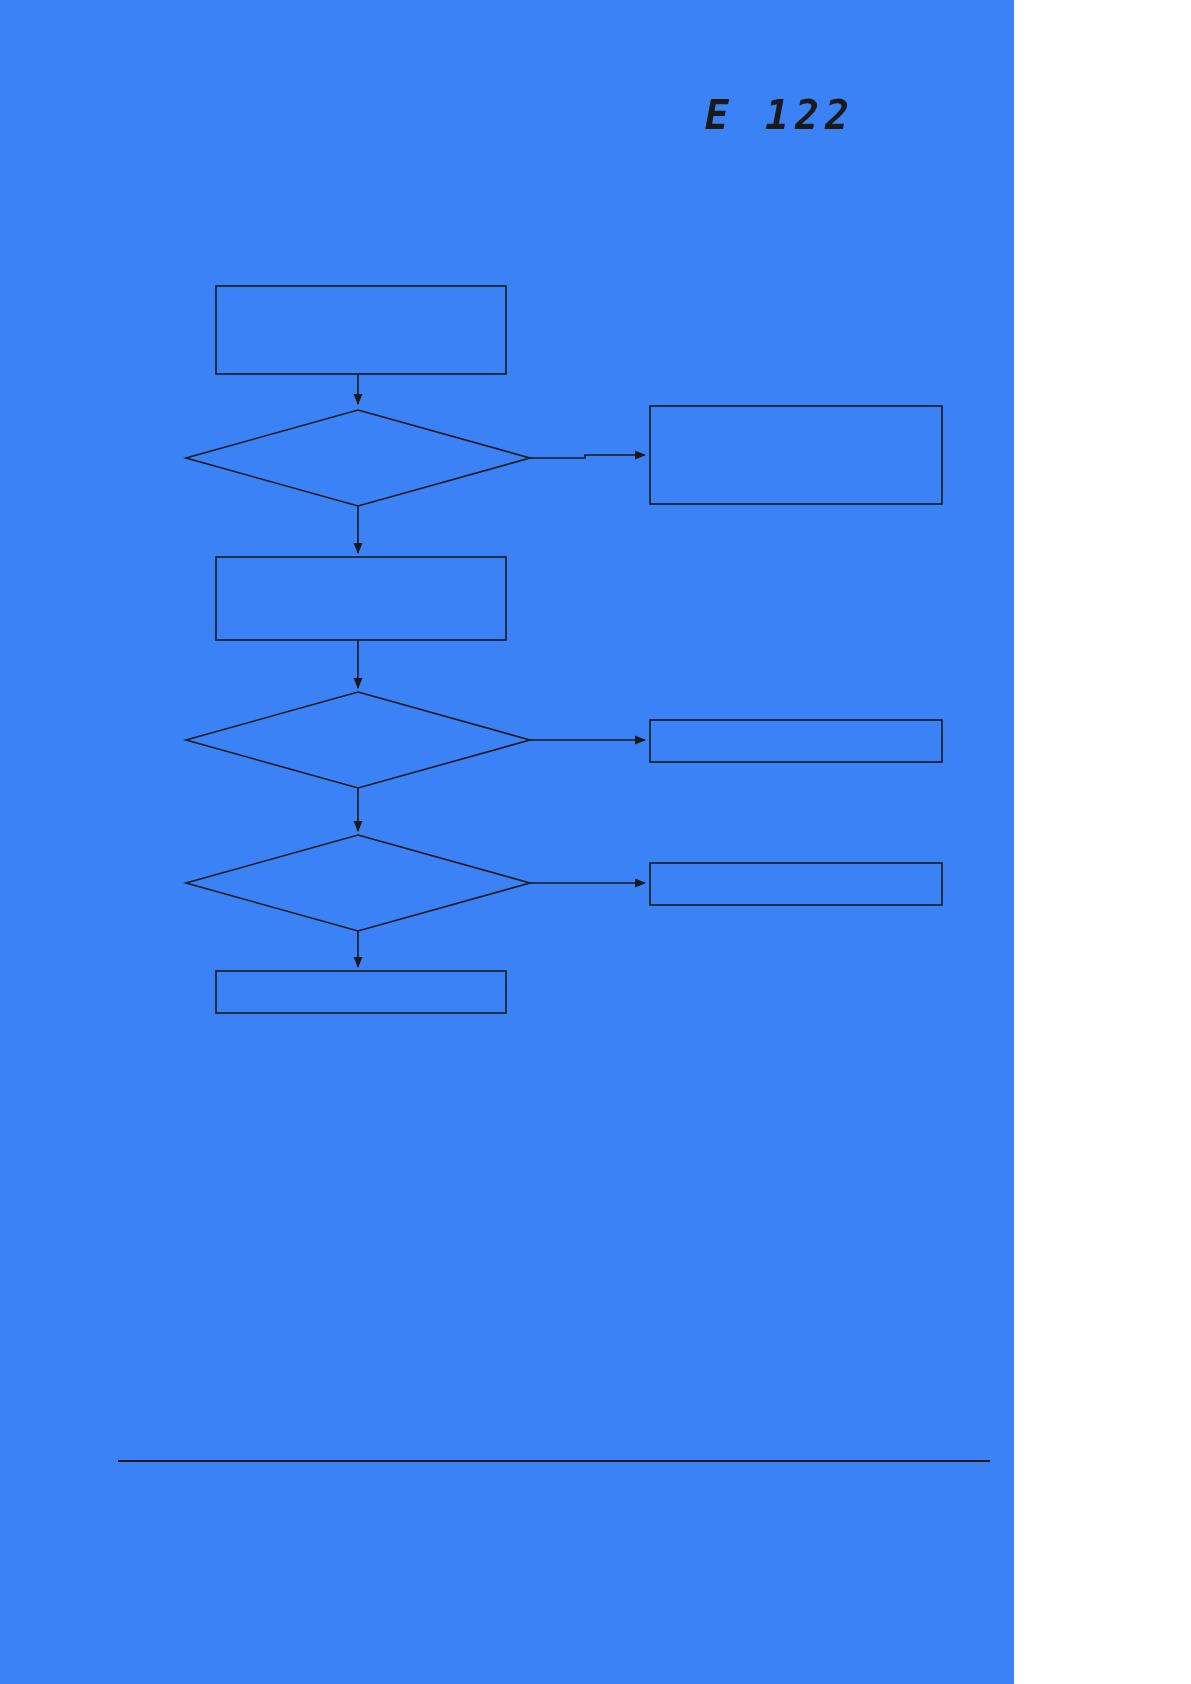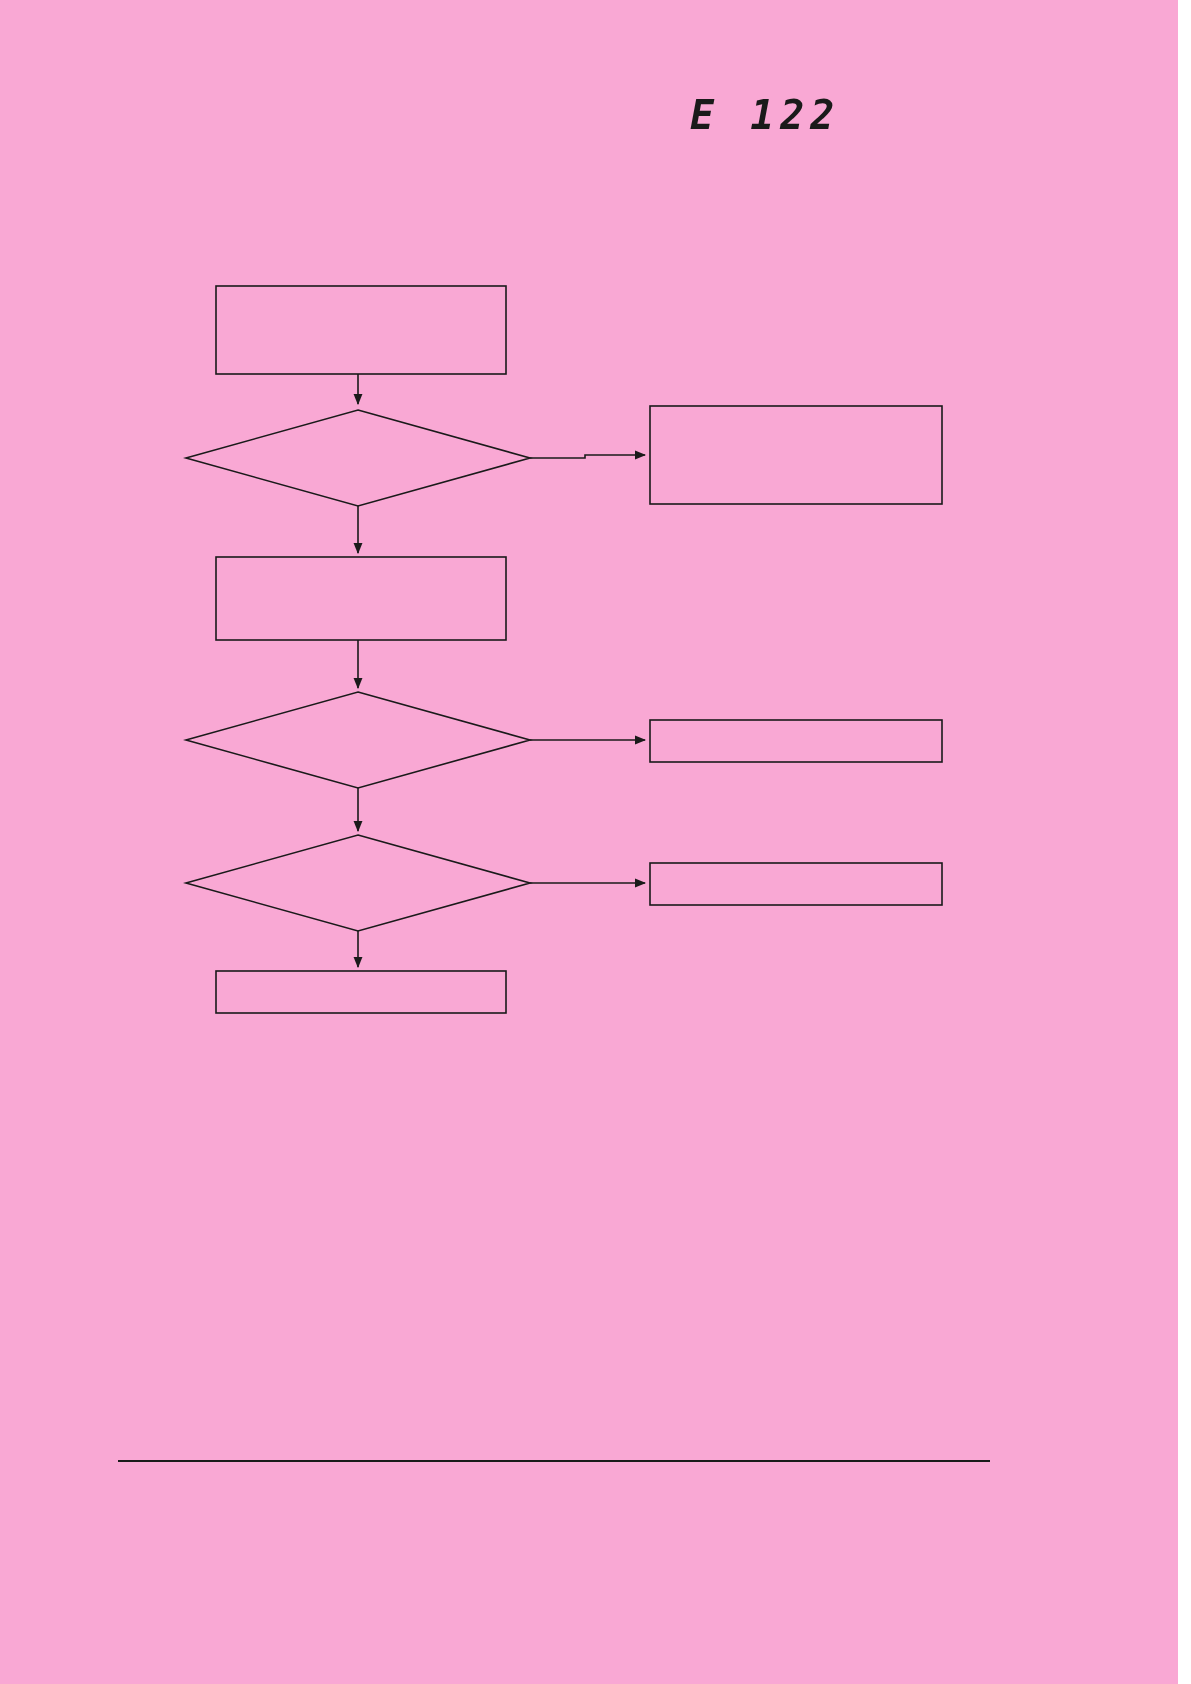--- a/index.html
+++ b/index.html
@@ -7,24 +7,25 @@
     margin: 0;
     padding: 0;
     background: #ffffff;
   }
   body {
     font-family: "Liberation Sans", sans-serif;
     color: #111111;
   }
   #page {
     position: relative;
-    width: 1178px;
+    width: 1014px;
     height: 1684px;
-    background: #f9a8d4;
+    background: #3b82f6;
     overflow: hidden;
+    text-align: center;
   }
 
   
   .seg-code {
     position: absolute;
     left: 690px;
     top: 92px;
     width: 180px;
     height: 46px;
     font-family: "DejaVu Sans Mono", monospace;

